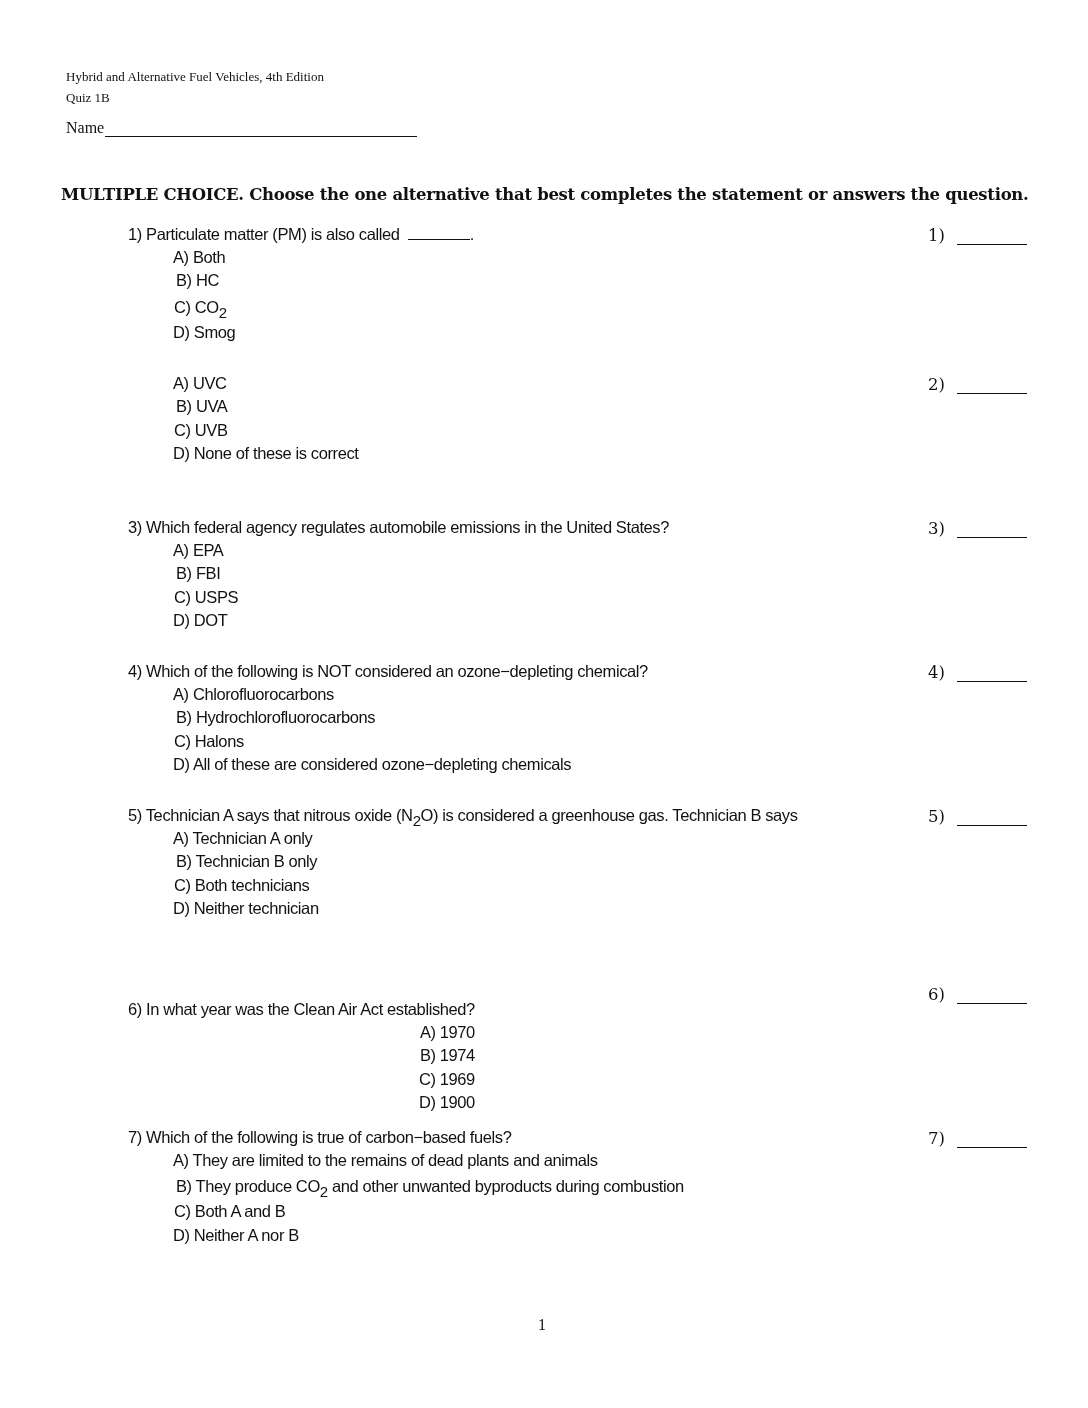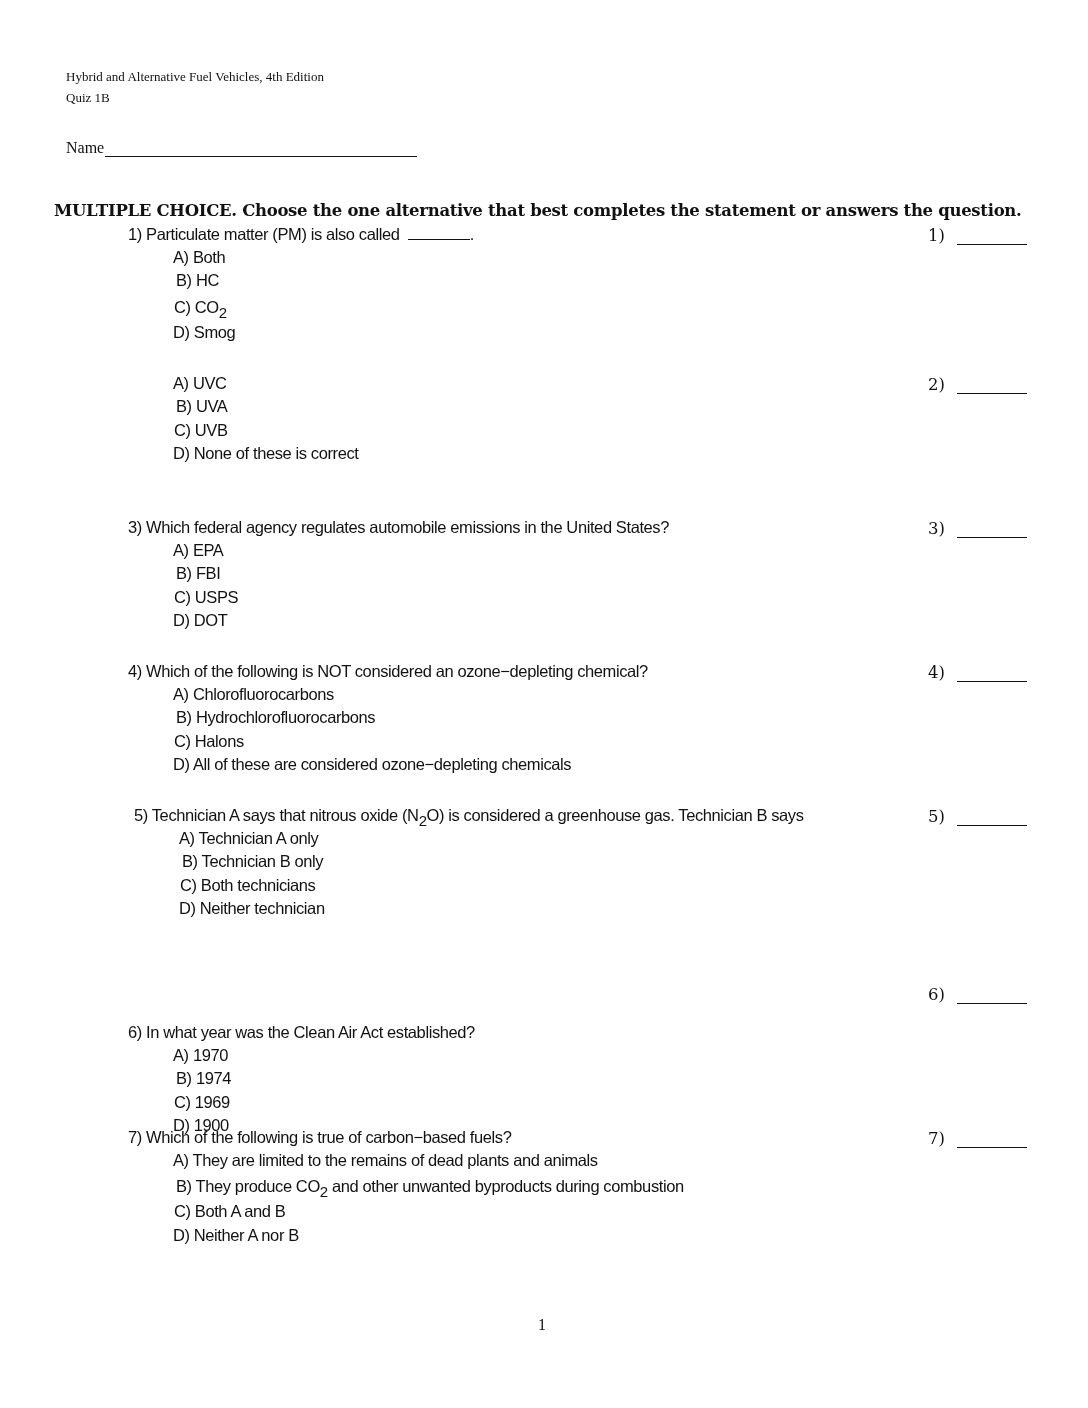--- a/index.html
+++ b/index.html
@@ -1,20 +1,20 @@
 <!DOCTYPE html>
 <html><head>
 <meta charset="utf-8">
 <style>
   html, body { margin: 0; padding: 0; background: #ffffff; }
   body { width: 1088px; height: 1408px; position: relative; overflow: hidden; color: #111; font-family: "Liberation Serif", "DejaVu Serif", serif; }
   .header { position: absolute; left: 66px; top: 66px; font-size: 13px; line-height: 21px; font-family: "Liberation Serif", serif; }
-  .name-row { position: absolute; left: 66px; top: 139px; font-size: 16px; font-family: "Liberation Serif", serif; display: flex; align-items: flex-end; }
+  .name-row { position: absolute; left: 66px; top: 119px; font-size: 16px; font-family: "Liberation Serif", serif; display: flex; align-items: flex-end; }
   .name-line { display: inline-block; width: 312px; border-bottom: 1px solid #111; height: 17px; margin-left: 1px; }
-  .instructions { position: absolute; left: 54px; top: 185px; font-size: 16.5px; font-weight: bold; font-family: "DejaVu Serif", serif; letter-spacing: -0.3px; margin-top: 16px; }
+  .instructions { position: absolute; left: 61px; top: 185px; font-size: 16.5px; font-weight: bold; font-family: "DejaVu Serif", serif; letter-spacing: -0.3px; }
   .q { position: absolute; left: 128px; font-size: 16.5px; font-family: Liberation Sans, sans-serif; letter-spacing: -0.4px; }
   .q .stem { line-height: 23px; }
   .q .stem2 { padding-left: 20px; line-height: 29px; }
   .q .opt { padding-left: 45px; line-height: 23.3px; white-space: nowrap; }
   .q .opt.b { padding-left: 48px; }
   .q .opt.c { padding-left: 46px; }
   .q .opt.tall { line-height: 28px; }
   .blankinline { display: inline-block; width: 62px; border-bottom: 1px solid #111; height: 12px; margin-left: 4px; }
   sub { font-size: 15px; vertical-align: -5px; line-height: 0; }
   .ans { position: absolute; left: 928px; font-size: 16.5px; font-family: "DejaVu Serif", serif; display: flex; align-items: flex-end; }
@@ -76,33 +76,33 @@
   <div class="opt">A) Chlorofluorocarbons</div>
   <div class="opt b">B) Hydrochlorofluorocarbons</div>
   <div class="opt c">C) Halons</div>
   <div class="opt">D) All of these are considered ozone−depleting chemicals</div>
 </div>
 <div class="ans" style="top:663px;">
   <span>4)</span>
     <span class="line"></span>
 </div>
 
-<div class="q" style="top:804px;margin-left:6px;">
+<div class="q" style="top:804px;">
   <div class="stem"><span>5) Technician A says that nitrous oxide (N</span><sub>2</sub><span>O) is considered a greenhouse gas. Technician B says</span></div>
   <div class="opt">A) Technician A only</div>
   <div class="opt b">B) Technician B only</div>
   <div class="opt c">C) Both technicians</div>
   <div class="opt">D) Neither technician</div>
 </div>
 <div class="ans" style="top:807px;">
   <span>5)</span>
     <span class="line"></span>
 </div>
 
-<div class="q" style="top:1021px;">
+<div class="q" style="top:998px;text-align:right;">
   <div class="stem">6) In what year was the Clean Air Act established?</div>
   <div class="opt">A) 1970</div>
   <div class="opt b">B) 1974</div>
   <div class="opt c">C) 1969</div>
   <div class="opt">D) 1900</div>
 </div>
 <div class="ans" style="top:985px;">
   <span>6)</span>
     <span class="line"></span>
 </div>

